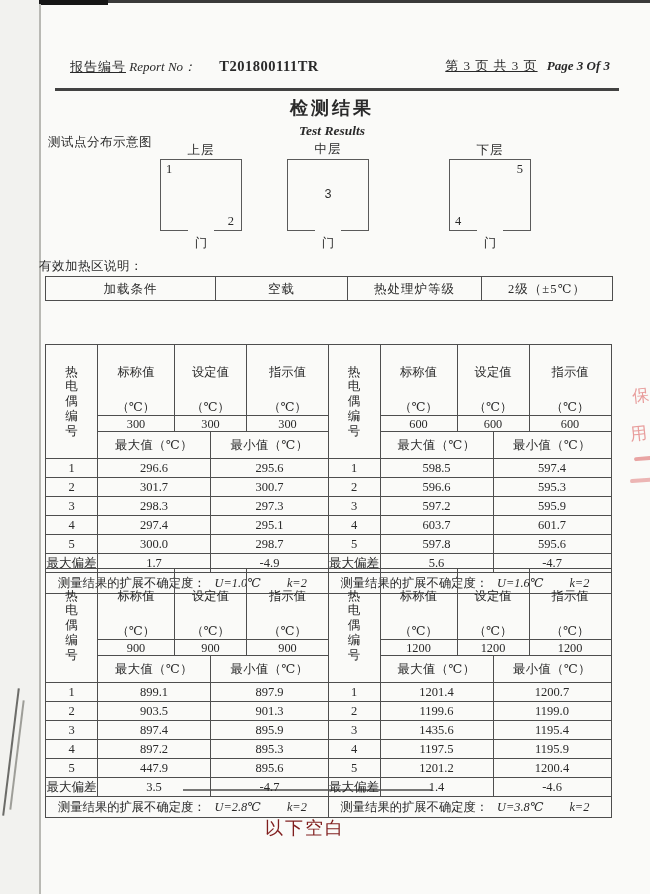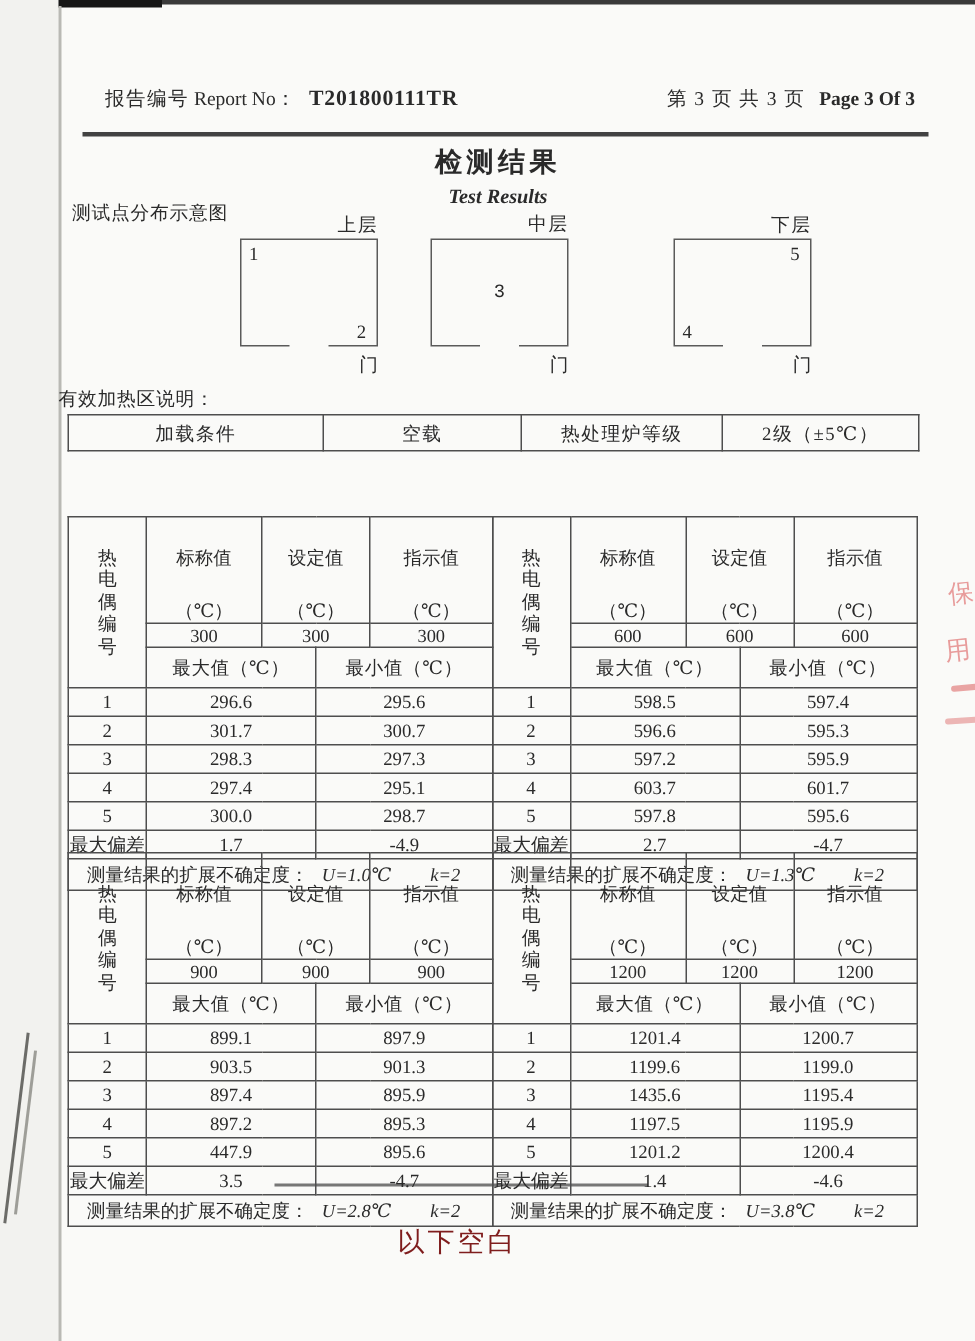--- a/index.html
+++ b/index.html
@@ -13,33 +13,33 @@
   
   .top-edge{left:0;top:0;width:650px;height:3px;background:#3a3a3a;}
   .top-edge-dark{left:0;top:0;width:108px;height:5px;background:#161616;}
   .left-band{left:0;top:0;width:39px;height:894px;background:#f2f2ef;}
   .page-edge{left:39px;top:4px;width:2px;height:890px;background:#b9b9b4;}
   .streak1{left:10px;top:688px;width:2px;height:128px;background:#4a4a46;transform:rotate(7deg);opacity:.8;}
   .streak2{left:16px;top:700px;width:1.5px;height:110px;background:#7a7a74;transform:rotate(7deg);opacity:.7;}
   .artifact-line{left:183px;top:789px;width:249px;height:1.5px;background:#5f5f5f;opacity:.85;}
   
   .hdr{top:57px;left:70px;right:40px;font-size:13px;line-height:18px;}
-  .hdr .cjk{letter-spacing:1px;}
-  .hdr .en{}
-  .hdr .val{font-weight:bold;font-size:14.5px;letter-spacing:.5px;margin-left:6px;font-family:"Liberation Serif",serif;}
+  .hdr .cjk{letter-spacing:1px;text-decoration:underline;}
+  .hdr .en{font-style:italic;}
+  .hdr .val{font-weight:bold;font-size:14.5px;letter-spacing:.5px;margin-left:20px;font-family:"Liberation Serif",serif;}
   .hdr .right{float:right;}
   .hdr .right .en{font-weight:bold;margin-left:6px;}
   .hrule{left:55px;top:88px;width:564px;height:2.5px;background:#424242;}
   
   .title-wrap{left:45px;top:96px;width:574px;text-align:center;}
   .title-cjk{font-size:18px;font-weight:bold;letter-spacing:3px;}
   .title-en{font-size:13.5px;font-weight:bold;font-style:italic;margin-top:3px;}
   
   .diagram-caption{left:48px;top:134px;font-size:12.5px;letter-spacing:.5px;}
-  .panel{position:absolute;width:92px;text-align:right;}
+  .panel{position:absolute;width:82px;text-align:center;}
   .panel .p-label{font-size:12.5px;height:14px;line-height:14px;letter-spacing:1px;}
   .p-box{position:relative;margin-top:2px;height:70px;border:1.5px solid #5a5a5a;background:transparent;}
   .door-gap{position:absolute;left:50%;bottom:-3px;transform:translateX(-50%);width:26px;height:5px;background:#fafaf8;}
   .pt{position:absolute;font-size:12.5px;line-height:12px;}
   .pt.tl{left:5px;top:3px;} .pt.br{right:7px;bottom:3px;}
   .pt.ctr{left:50%;top:50%;transform:translate(-50%,-50%);}
   .pt.tr{right:7px;top:3px;} .pt.bl{left:5px;bottom:3px;}
   .door{font-size:12.5px;margin-top:4px;}
   
   table{border-collapse:collapse;table-layout:fixed;}
@@ -284,25 +284,25 @@
           <td colspan="2">603.7</td>
           <td colspan="2">601.7</td>
         </tr>
       <tr class="r-d">
           <td>5</td>
           <td colspan="2">597.8</td>
           <td colspan="2">595.6</td>
         </tr>
       <tr class="r-d">
           <td>最大偏差</td>
-          <td colspan="2">2.7</td>
+          <td colspan="2">5.6</td>
           <td colspan="2">-4.7</td>
         </tr>
       <tr class="r-u">
-          <td colspan="5"><span>测量结果的扩展不确定度：</span><span class="iu">U=1.3℃</span><span class="ik">k=2</span></td>
+          <td colspan="5"><span>测量结果的扩展不确定度：</span><span class="iu">U=1.6℃</span><span class="ik">k=2</span></td>
         </tr>
     </tbody>
   </table>
 </div>
 
 <div class="abs meas-wrap" style="top:568px;">
 
   <table class="meas">
     <colgroup>
         <col class="cw-no">

